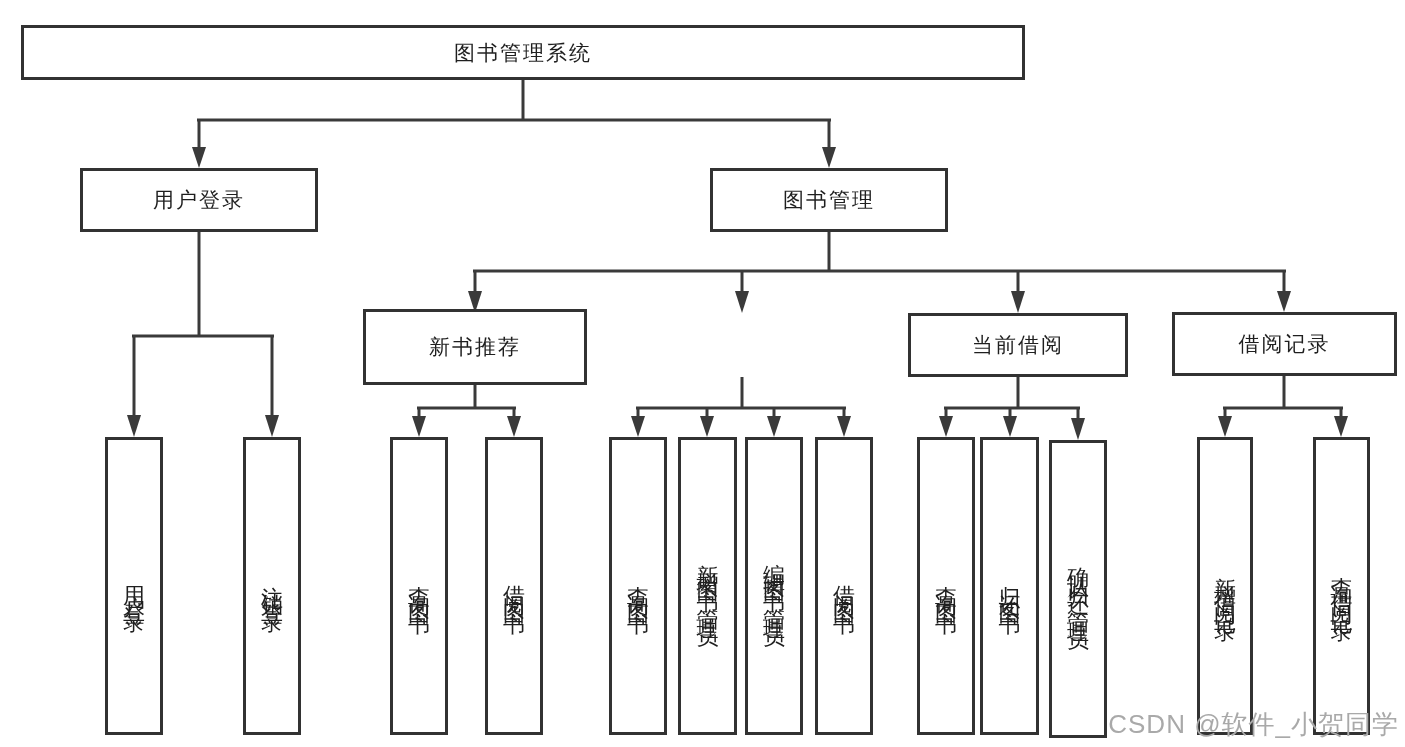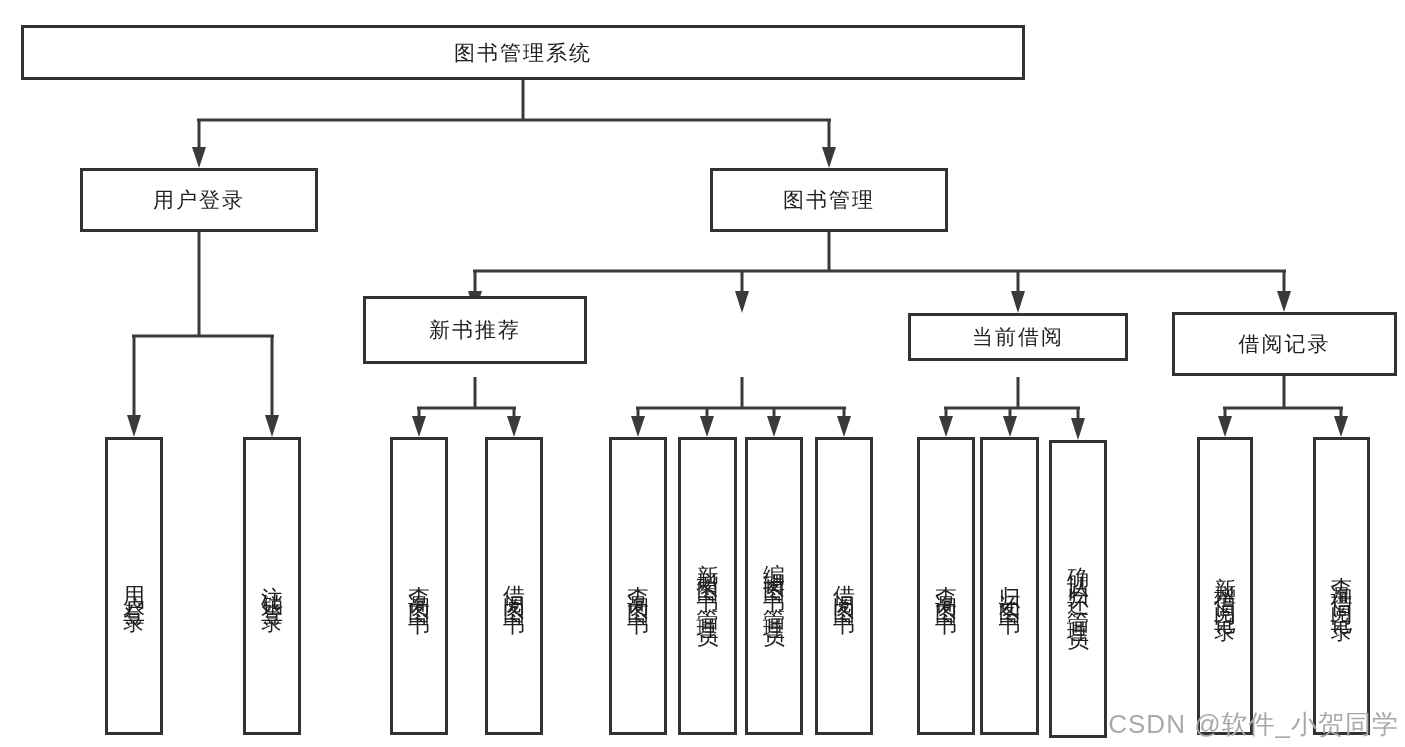--- a/index.html
+++ b/index.html
@@ -129,24 +129,24 @@
     <span>图书管理系统</span>
   </div>
 
   <div class="node hnode" style="left:80px; top:168px; width:238px; height:64px;">
     <span>用户登录</span>
   </div>
   <div class="node hnode" style="left:710px; top:168px; width:238px; height:64px;">
     <span>图书管理</span>
   </div>
 
-  <div class="node hnode" style="left:363px; top:296px; width:224px; height:68px;">
+  <div class="node hnode" style="left:363px; top:309px; width:224px; height:76px;">
     <span>新书推荐</span>
   </div>
-  <div class="node hnode" style="left:908px; top:313px; width:220px; height:48px;">
+  <div class="node hnode" style="left:908px; top:313px; width:220px; height:64px;">
     <span>当前借阅</span>
   </div>
   <div class="node hnode" style="left:1172px; top:312px; width:225px; height:64px;">
     <span>借阅记录</span>
   </div>
 
   <div class="node vnode" style="left:105px; top:437px; width:58px; height:298px;">
     <span>用户登录</span>
   </div>
   <div class="node vnode" style="left:243px; top:437px; width:58px; height:298px;">

